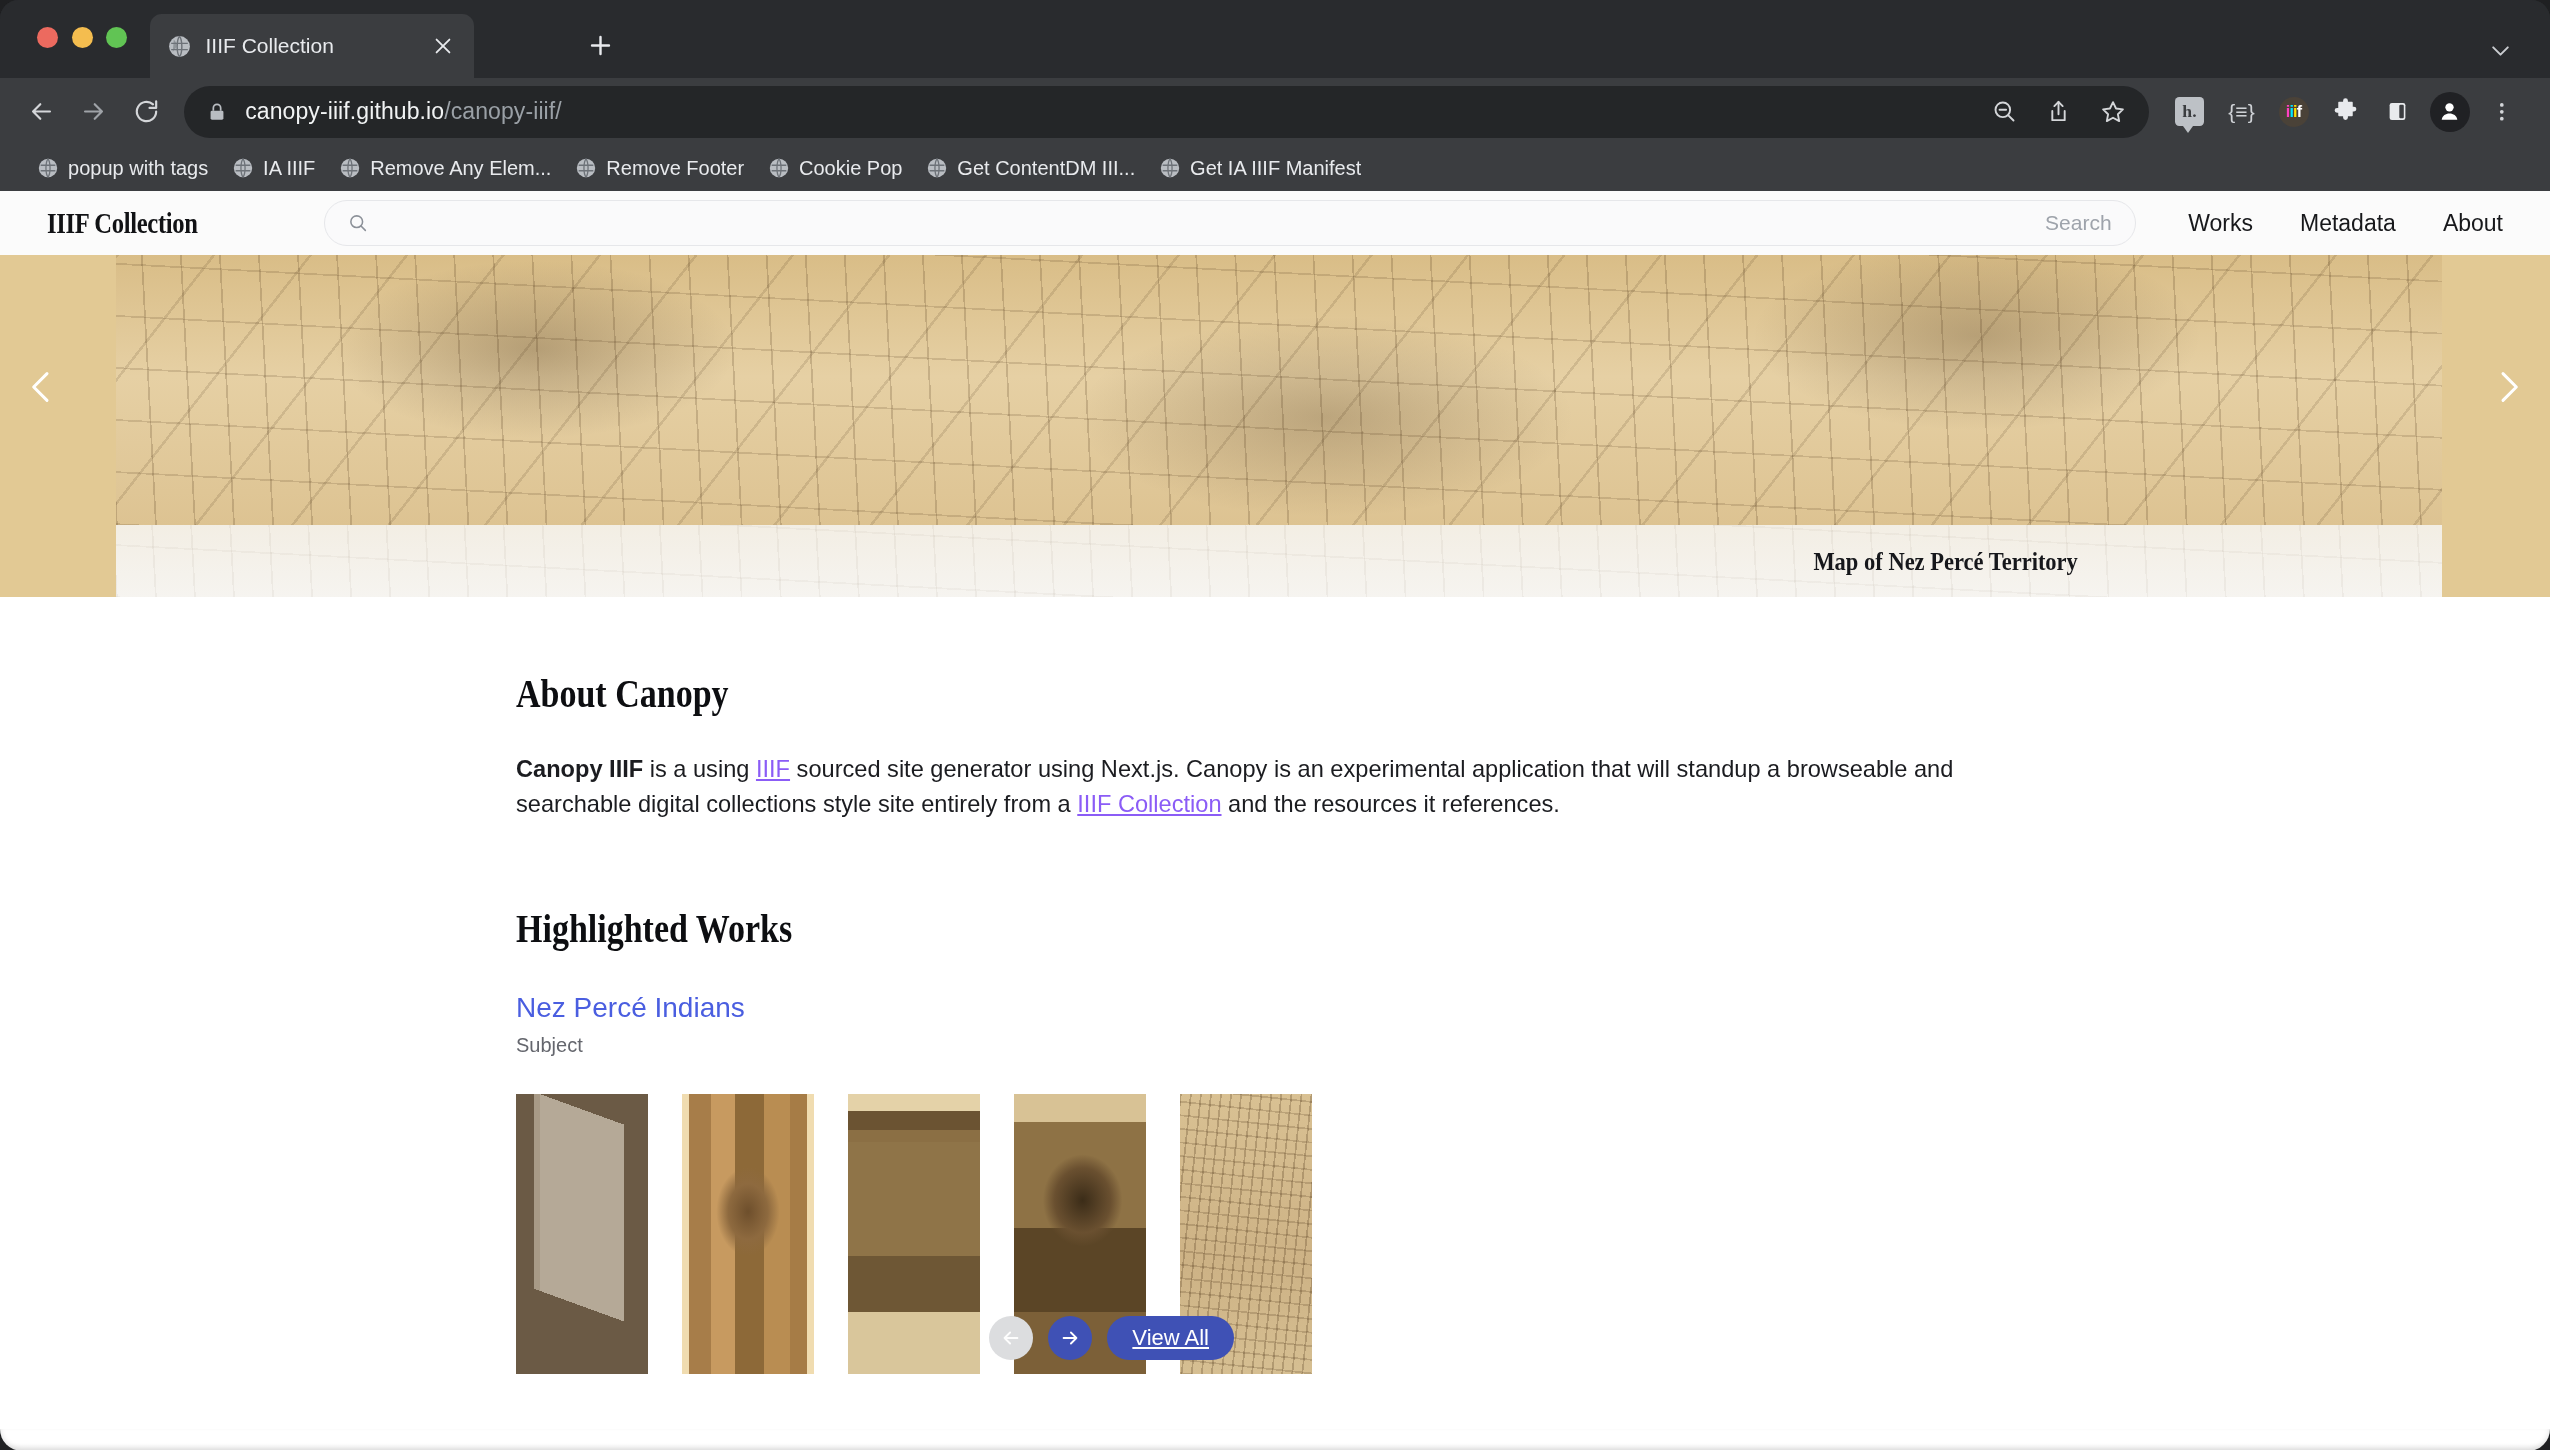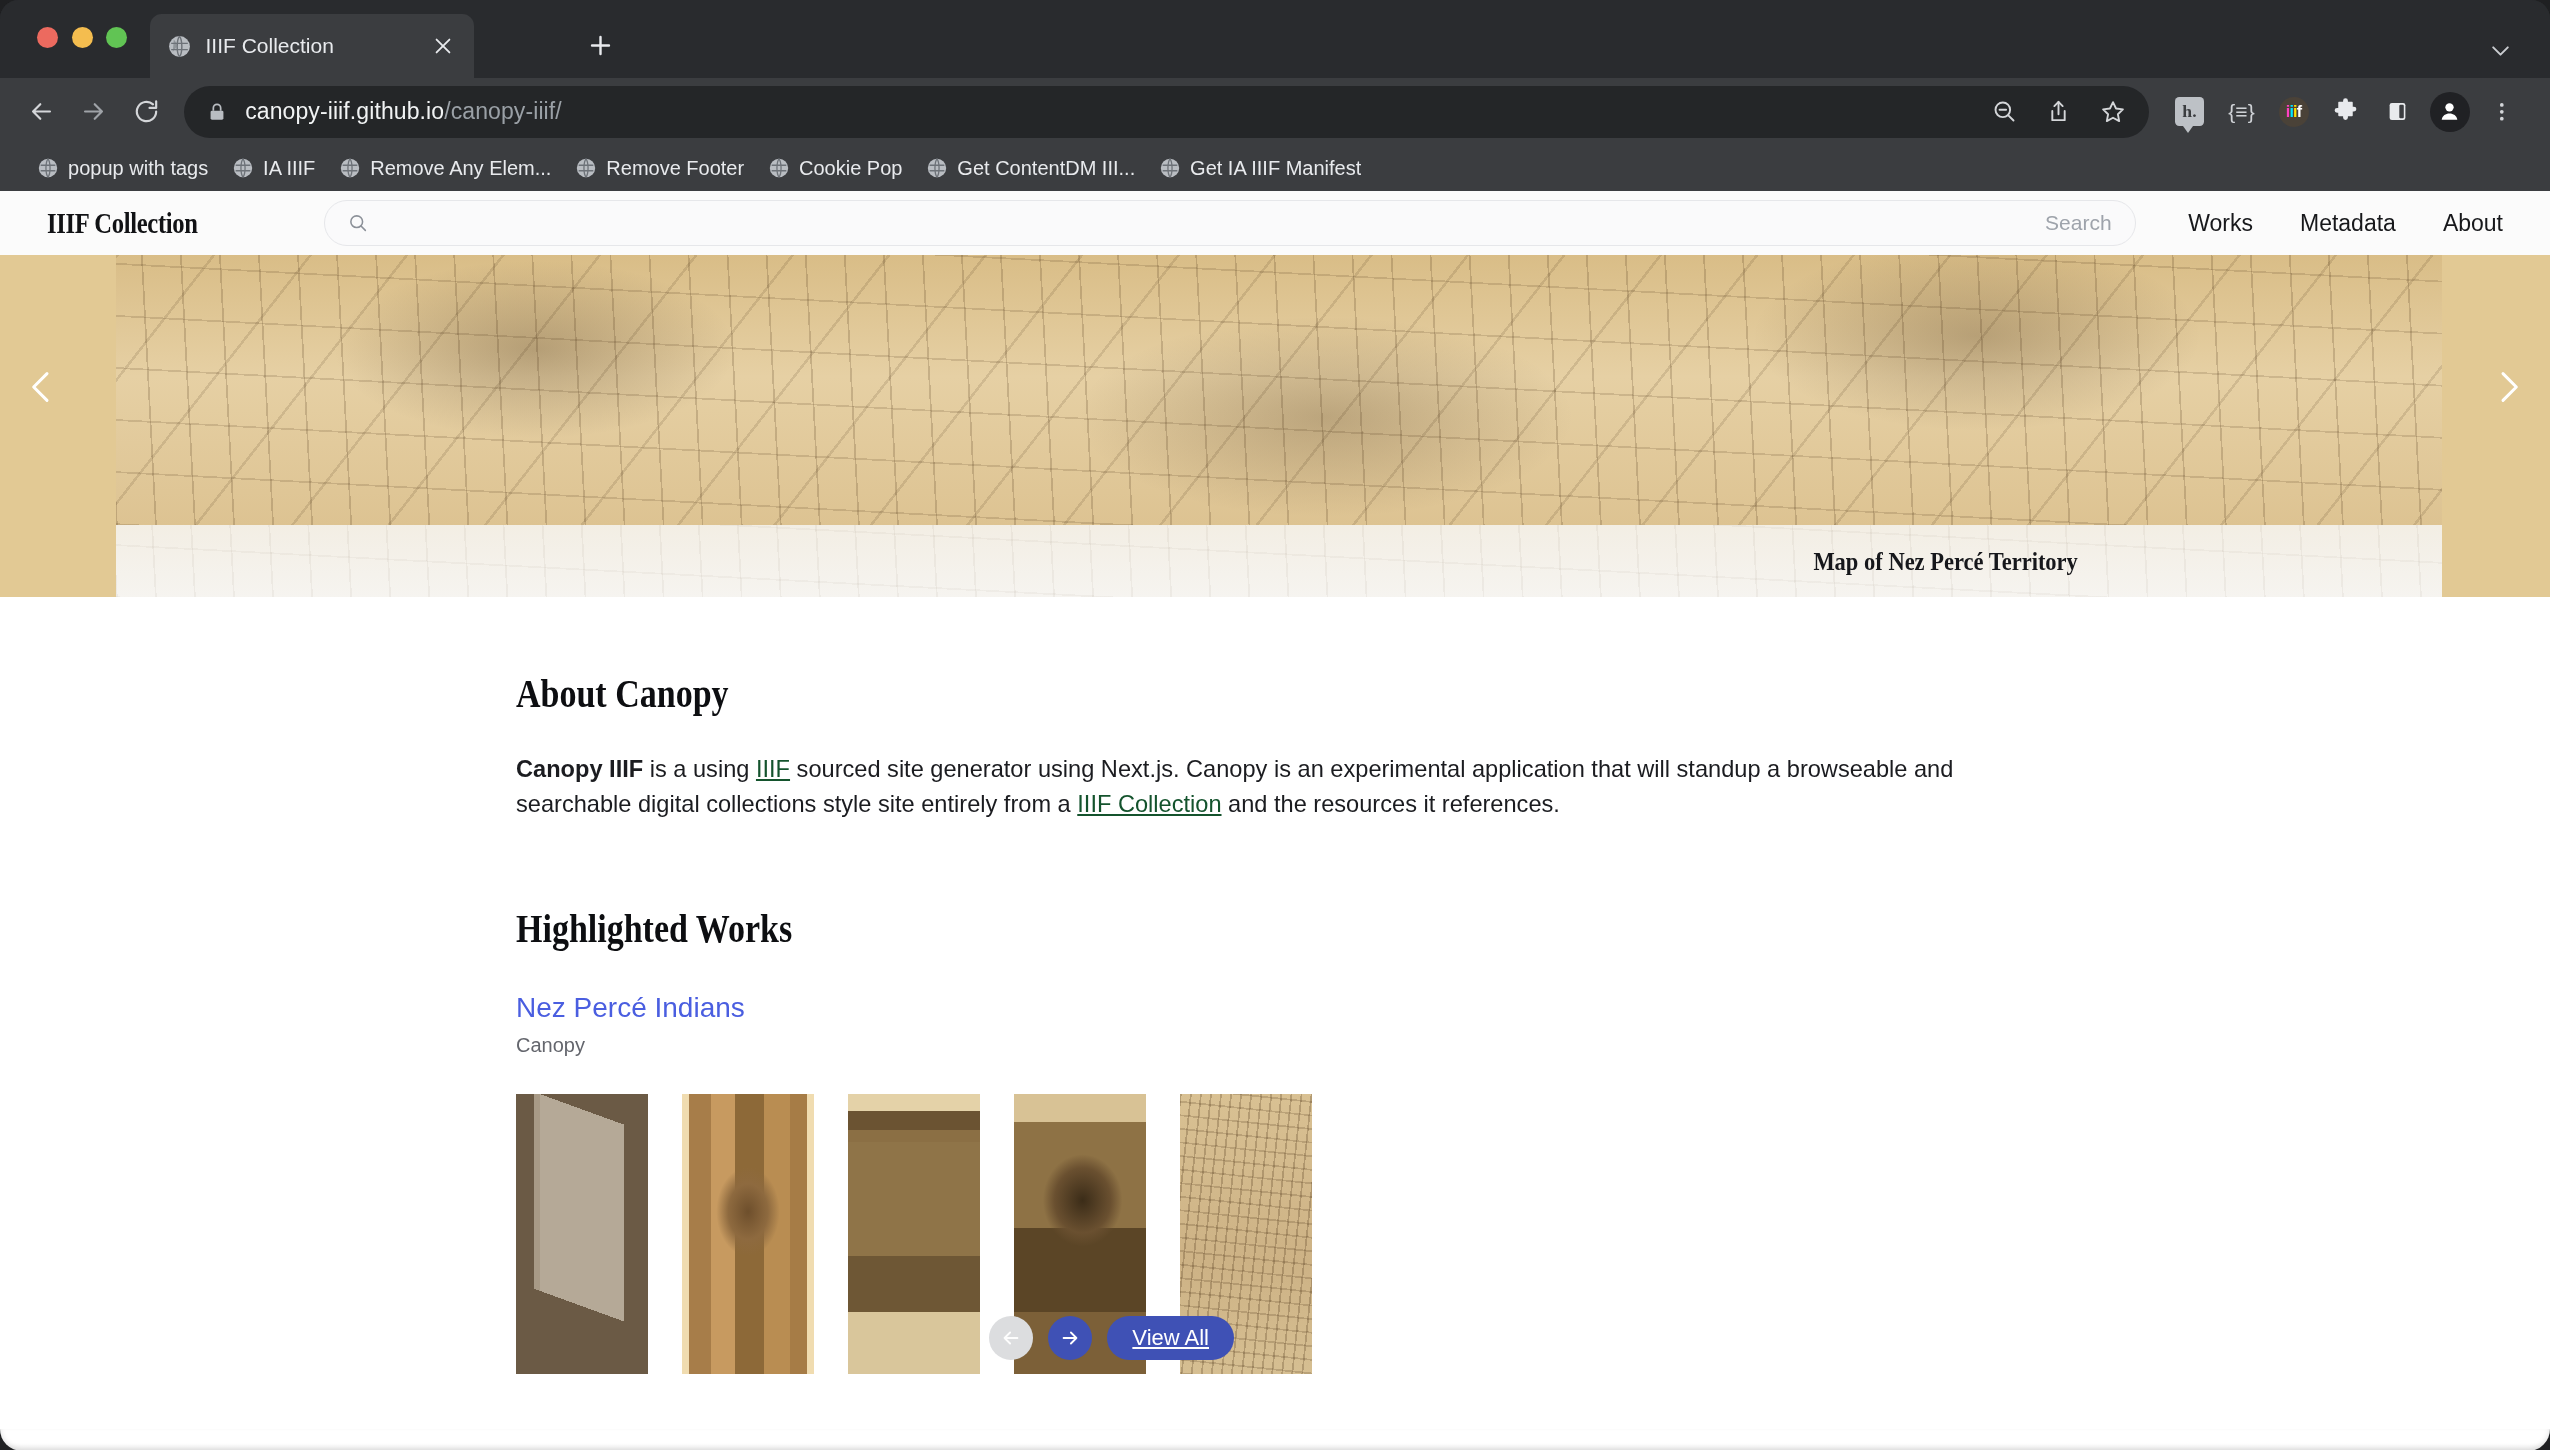--- a/index.html
+++ b/index.html
@@ -282,21 +282,21 @@
     transform: scaleX(0.85); transform-origin: left center;
     white-space: nowrap;
   }
   .about-sec { padding-top: 73px; }
   .about-p {
     margin-top: 35px;
     font-size: 23.6px; line-height: 35px; color: #1b1c20;
     width: 1484px;
   }
   .about-p b { font-weight: bold; }
-  .about-p a { color: #14532d; text-decoration: underline; }
+  .about-p a { color: #8b5cf6; text-decoration: underline; }
 
   .btnrow { display: flex; gap: 18.6px; margin-top: 46px; }
   .btn {
     height: 52px; border-radius: 27px;
     display: inline-flex; align-items: center; justify-content: center;
     padding: 0 30px; font-size: 23px; white-space: nowrap;
   }
   .btn.primary { background: #3f51b5; color: #fff; font-weight: bold; }
   .btn.ghost { background: #f1f1f2; color: #4a4c52; }
 
@@ -635,21 +635,21 @@
 
         <p class="about-p">
           <b>Canopy IIIF</b><span> is a using </span><a href="#">IIIF</a><span> sourced site generator using Next.js. Canopy is an experimental application that will standup a browseable and searchable digital collections style site entirely from a </span><a href="#">IIIF Collection</a><span> and the resources it references.</span>
         </p>
 
       </div>
 
       <div class="inner hw-sec">
         <div class="h2">Highlighted Works</div>
         <a class="hw-link" href="#">Nez Percé Indians</a>
-        <div class="hw-sub">Canopy</div>
+        <div class="hw-sub">Subject</div>
       </div>
 
       <div class="carousel-ctl">
         <span class="circ disabled">
           <svg width="22" height="22" viewBox="0 0 24 24">
               <path d="M19 12H5M11 6l-6 6 6 6" stroke="#fdfdfd" stroke-width="2" fill="none" stroke-linecap="round" stroke-linejoin="round"></path>
             </svg>
         </span>
         <span class="circ active">
           <svg width="22" height="22" viewBox="0 0 24 24">

